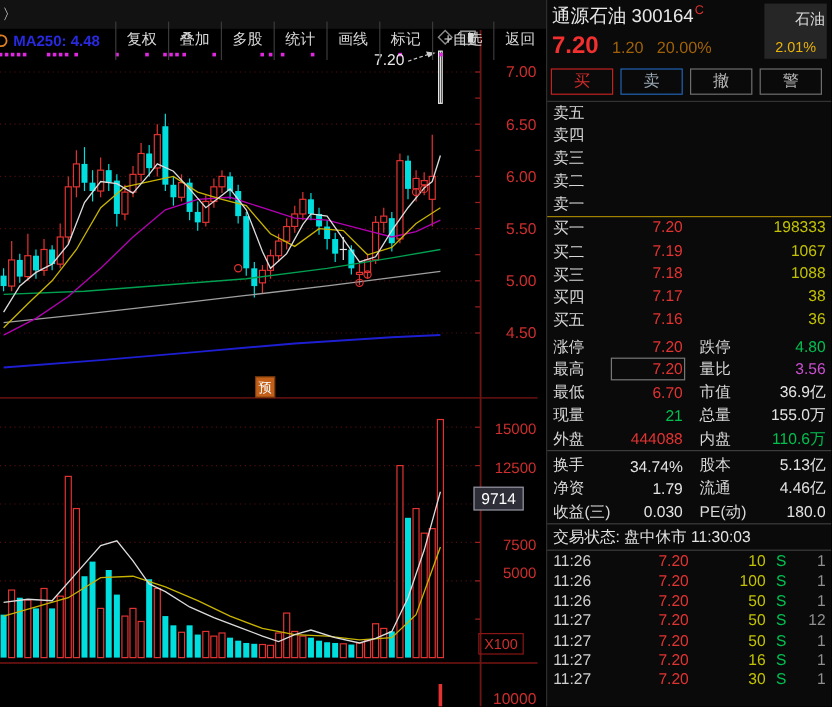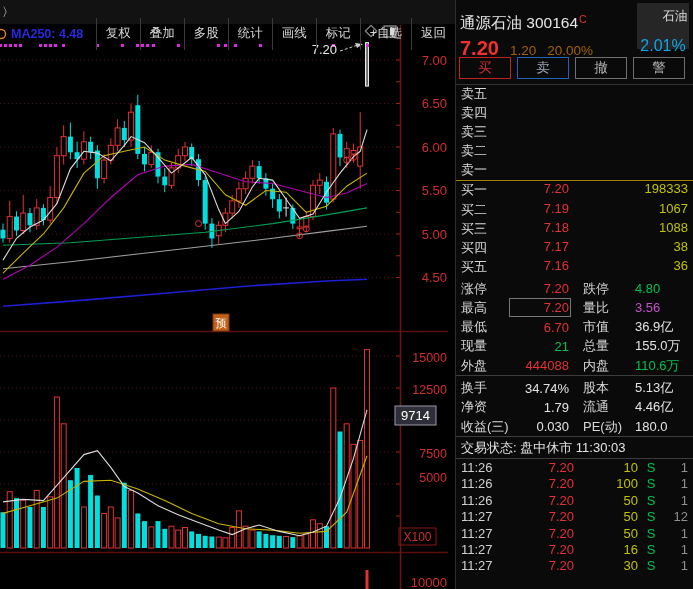--- a/index.html
+++ b/index.html
@@ -11,48 +11,48 @@
   .toolbar .chevron{color:#e8e8e8;font-size:12px;padding-left:2px;}
   .tb-btn{font-size:12.5px;color:#d8d8d8;padding:4px 9px;height:24px;display:flex;align-items:center;
           border-left:1px solid #3a3a3a;cursor:default;white-space:nowrap;margin-top:43px;}
   .tb-first{margin-left:auto;}
   
   .chart-svg{position:absolute;left:0;top:0;z-index:1;}
   
   .rpanel{position:absolute;left:455px;top:0;width:238px;height:589px;background:#0a0a0a;
           border-left:1px solid #2e2e2e;box-sizing:border-box;display:flex;flex-direction:column;font-size:13px;}
   .qheader{position:relative;height:52px;flex:none;padding-left:4px;}
-  .qtitle{font-size:15.5px;color:#e8e8e8;padding-top:13px;white-space:nowrap;}
+  .qtitle{font-size:15.5px;color:#e8e8e8;padding-top:3px;white-space:nowrap;}
   .qflag{color:#e23333;font-size:10.5px;vertical-align:top;margin-left:1px;}
   .qprice-row{display:flex;align-items:baseline;margin-top:3px;}
   .qlast{font-size:20px;font-weight:bold;color:#f23030;}
   .qchg,.qpct{font-size:13.5px;color:#a16207;margin-left:11px;}
   .sectorbox{position:absolute;right:4px;top:3px;width:52px;height:46px;background:#262626;text-align:center;}
   .sector-name{font-size:12.5px;color:#ddd;margin-top:5px;padding-left:24px;}
-  .sector-pct{font-size:16px;color:#0ea5e9;margin-top:12px;}
+  .sector-pct{font-size:12px;color:#eab308;margin-top:7px;}
   .qbuttons{height:32px;flex:none;display:flex;align-items:center;gap:6px;padding-left:3px;
             border-bottom:1px solid #333;}
   .qbtn{width:52px;height:22px;box-sizing:border-box;display:flex;align-items:center;justify-content:center;
         font-size:13.5px;background:#0a0a0a;cursor:pointer;}
   .btn-buy{border:1px solid #c32222;color:#d32c2c;}
   .btn-sell{border:1px solid #2163b5;color:#9aa7b4;}
   .btn-cancel{border:1px solid #6e6e6e;color:#b5b5b5;}
   .btn-alert{border:1px solid #6e6e6e;color:#b5b5b5;}
   .book{flex:none;}
   .book-row{height:19.1px;display:flex;align-items:flex-start;padding:0 5px;}
   .book-row .lbl{width:46px;color:#d8d8d8;flex:none;}
   .book-row .prc{width:62px;text-align:right;color:#e23333;flex:none;}
   .book-row .vol{flex:1;text-align:right;color:#c2c200;}
   .book-sep{height:0;border-top:1px solid #a08200;flex:none;}
   .stats{flex:none;padding-top:2px;}
   .stat-row{height:19.3px;display:flex;align-items:center;padding:0 5px;}
   .stat-row .l1{width:50px;color:#d8d8d8;flex:none;}
   .stat-row .v1{width:58px;text-align:right;flex:none;}
   .stat-row .l2{width:52px;margin-left:14px;color:#d8d8d8;flex:none;}
-  .stat-row .v2{flex:1;}
+  .stat-row .v2{flex:1;text-align:right;}
   .boxed{outline:1px solid #777;outline-offset:1px;}
   .c-r{color:#e23333;} .c-g{color:#00c050;} .c-w{color:#e3e3e3;} .c-m{color:#c84fd0;}
   .hline{height:0;border-top:1px solid #3c3c3c;flex:none;}
   .status-row{height:21px;display:flex;align-items:center;padding:0 5px;color:#e3e3e3;flex:none;}
   .ticks{flex:1;overflow:hidden;}
   .tick-row{height:16.4px;display:flex;align-items:center;padding:0 5px;font-size:13px;}
   .tick-row .t{width:40px;color:#d0d0d0;flex:none;}
   .tick-row .p{width:73px;text-align:right;color:#e23333;flex:none;}
   .tick-row .v{width:64px;text-align:right;color:#c2c200;flex:none;}
   .tick-row .s{width:26px;text-align:center;color:#00c050;flex:none;}

